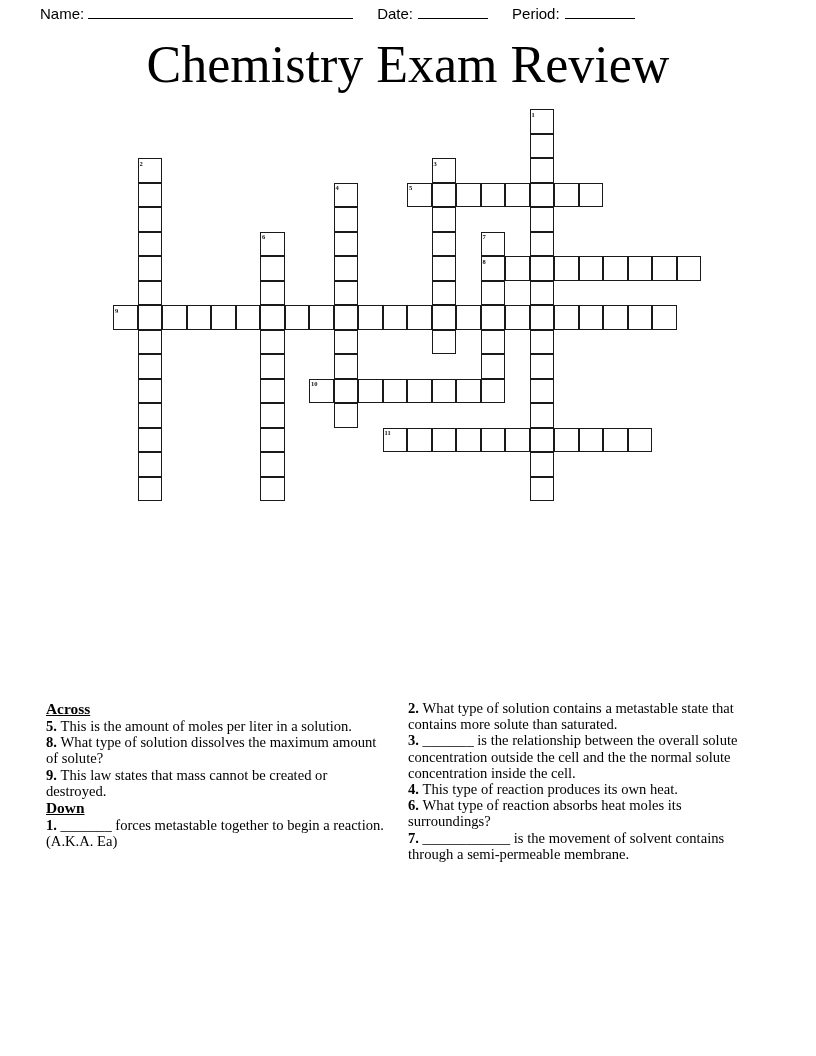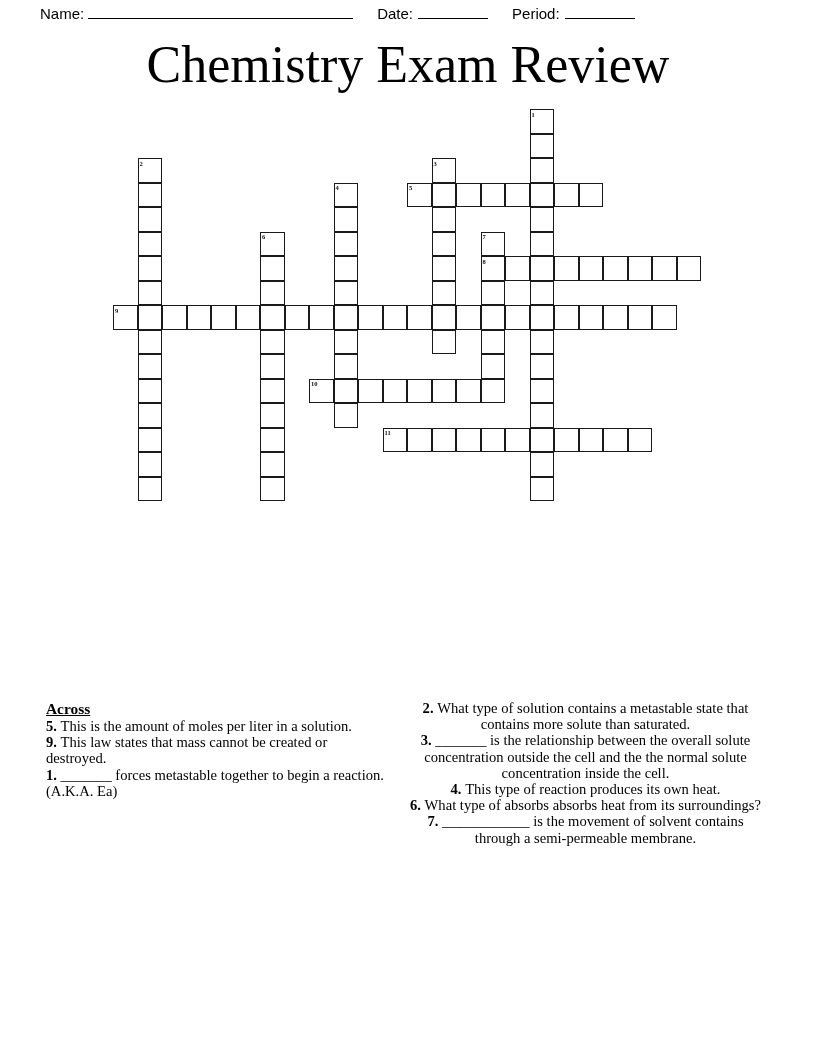--- a/index.html
+++ b/index.html
@@ -88,21 +88,21 @@
     display: flex;
     gap: 22px;
     align-items: flex-start;
   }
   .clue-col {
     width: 340px;
     font-family: "Liberation Serif", serif;
     font-size: 14.6px;
     line-height: 16.2px;
   }
-  .clue-col.right { width: 355px; text-align: center; }
+  .clue-col.right { width: 355px; }
   .section-head {
     font-weight: bold;
     text-decoration: underline;
     font-size: 15.4px;
     line-height: 18px;
     display: block;
   }
   .clue {
     display: block;
     margin: 0;
@@ -252,28 +252,30 @@
     <span class="cw-num" style="left: 115px; top: 306.5px;">9</span>
     <span class="cw-num" style="left: 311px; top: 380px;">10</span>
     <span class="cw-num" style="left: 384.5px; top: 429px;">11</span>
   </div>
 
 <div id="clues">
   <div class="clue-col left">
     <span class="section-head">Across</span>
     <div id="across-list">
         <div class="clue"><span class="n">5. </span><span>This is the amount of moles per liter in a solution.</span></div>
+        <div class="clue"><span class="n">8. </span><span>What type of solution dissolves the maximum amount of solute?</span></div>
         <div class="clue"><span class="n">9. </span><span>This law states that mass cannot be created or destroyed.</span></div>
       </div>
+    <span class="section-head">Down</span>
     <div id="down-list-left">
         <div class="clue"><span class="n">1. </span><span>_______ forces metastable together to begin a reaction. (A.K.A. Ea)</span></div>
       </div>
   </div>
   <div class="clue-col right">
     <div id="down-list-right">
         <div class="clue"><span class="n">2. </span><span>What type of solution contains a metastable state that contains more solute than saturated.</span></div>
         <div class="clue"><span class="n">3. </span><span>_______ is the relationship between the overall solute concentration outside the cell and the the normal solute concentration inside the cell.</span></div>
         <div class="clue"><span class="n">4. </span><span>This type of reaction produces its own heat.</span></div>
-        <div class="clue"><span class="n">6. </span><span>What type of absorbs absorbs heat from its surroundings?</span></div>
+        <div class="clue"><span class="n">6. </span><span>What type of reaction absorbs heat moles its surroundings?</span></div>
         <div class="clue"><span class="n">7. </span><span>____________ is the movement of solvent contains through a semi-permeable membrane.</span></div>
       </div>
   </div>
 </div>
 
 </body></html>

